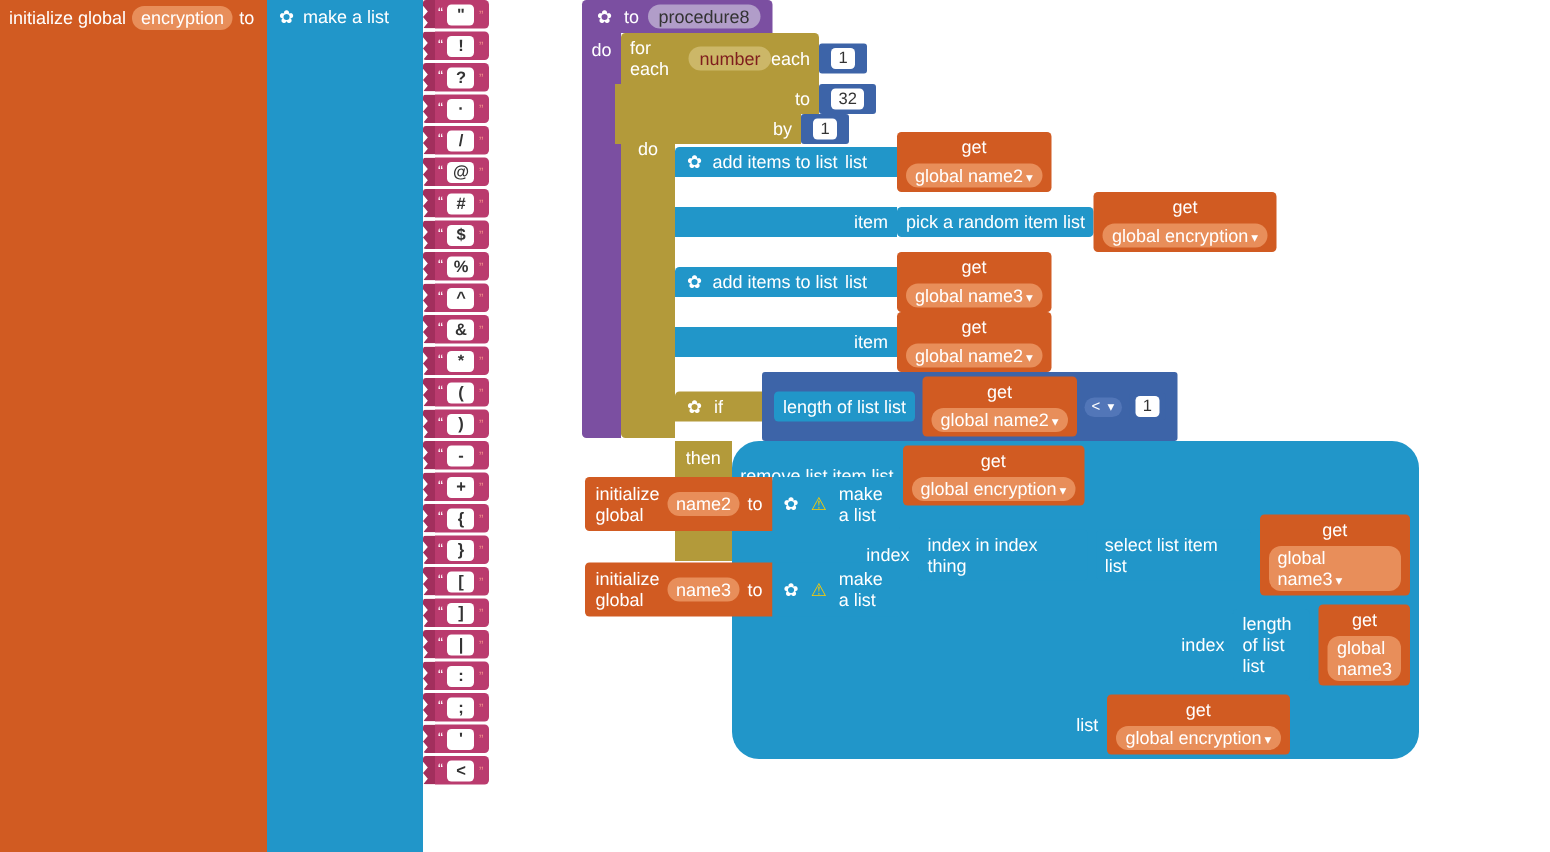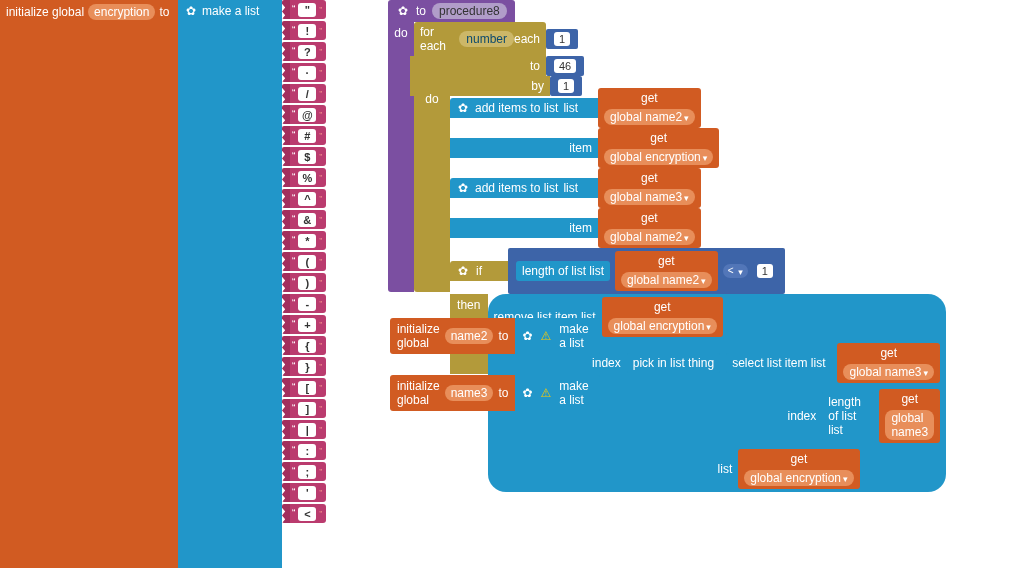--- a/index.html
+++ b/index.html
@@ -59,21 +59,21 @@
   .navy-chip { background: #3d64a8; display: inline-flex; align-items: center; padding: 3px 8px; border-radius: 2px; }
   .navy-op { background: #5276b8; border-radius: 8px; padding: 1px 5px; font-size: 10px; }
 
   .global-decl { display: inline-flex; align-items: center; gap: 5px; }
   .decl-orange { background: #d15b22; padding: 4px 7px; border-radius: 3px 0 0 3px; display: inline-flex; align-items: center; gap: 5px;}
   .decl-blue { background: #2196c9; padding: 4px 7px; border-radius: 0 3px 3px 0; display: inline-flex; align-items: center; gap: 5px;}
 
   .rowflex { display: flex; align-items: center; }
   .rel { position: relative; }
   .lilac-pill { background: #b19dc9; color:#333; border-radius: 9px; padding: 1px 7px; }
-  .olive-pill { background: #ccb768; border-radius: 9px; padding: 1px 7px; color: #0c4a6e;}
+  .olive-pill { background: #ccb768; border-radius: 9px; padding: 1px 7px; color: #7f1d1d;}
 
   .rem-rows { background: #2196c9; border-radius: 18px; }
   .rem-row { display: flex; align-items: center; padding: 3px 6px; gap: 6px; }
 </style>
 </head>
 <body>
 
 <div class="leftwrap">
   <div class="brown-col">
     <div class="brown-hdr">
@@ -313,25 +313,25 @@
           </div>
           <div class="navy-chip">
               <span class="white-box">1</span>
             </div>
         </div>
         <div class="rowflex">
           <div class="for-to-by" style="width:136px;">
               <span>to</span>
             </div>
           <div class="navy-chip">
-              <span class="white-box">46</span>
+              <span class="white-box">32</span>
             </div>
         </div>
         <div class="rowflex">
-          <div class="for-to-by" style="width:140px;">
+          <div class="for-to-by" style="width:124px;">
               <span>by</span>
             </div>
           <div class="navy-chip">
               <span class="white-box">1</span>
             </div>
         </div>
 
         <div class="for-side" style="top:66px; height:204px;">do</div>
 
         <div style="position:absolute; top:66px; left:36px;">
@@ -345,20 +345,23 @@
               </div>
               <div class="orange-chip">
                 <span>get</span>
                 <span class="pill"><span>global name2</span><span class="dd">▾</span></span>
               </div>
             </div>
             <div class="rowflex">
               <div class="add-row2" style="width:148px;">
                   <span>item</span>
                 </div>
+              <div class="blue-chip">
+                  <span>pick a random item  list</span>
+                </div>
               <div class="orange-chip">
                 <span>get</span>
                 <span class="pill"><span>global encryption</span><span class="dd">▾</span></span>
               </div>
             </div>
           </div>
 
           <div class="add-block">
             <div class="rowflex">
               <div class="add-hdr" style="width:148px;">
@@ -409,21 +412,21 @@
                 <div class="rem-row">
                   <span>remove list item  list</span>
                   <div class="orange-chip">
                     <span>get</span>
                     <span class="pill"><span>global encryption</span><span class="dd">▾</span></span>
                   </div>
                 </div>
                 <div class="rem-row" style="justify-content:flex-end; padding-left:90px;">
                   <span>index</span>
                   <div class="blue-chip">
-                      <span>pick in list  thing</span>
+                      <span>index in index  thing</span>
                     </div>
                   <div class="blue-chip">
                       <span>select list item  list</span>
                     </div>
                   <div class="orange-chip">
                     <span>get</span>
                     <span class="pill"><span>global name3</span><span class="dd">▾</span></span>
                   </div>
                 </div>
                 <div class="rem-row" style="justify-content:flex-end; padding-left:300px;">

